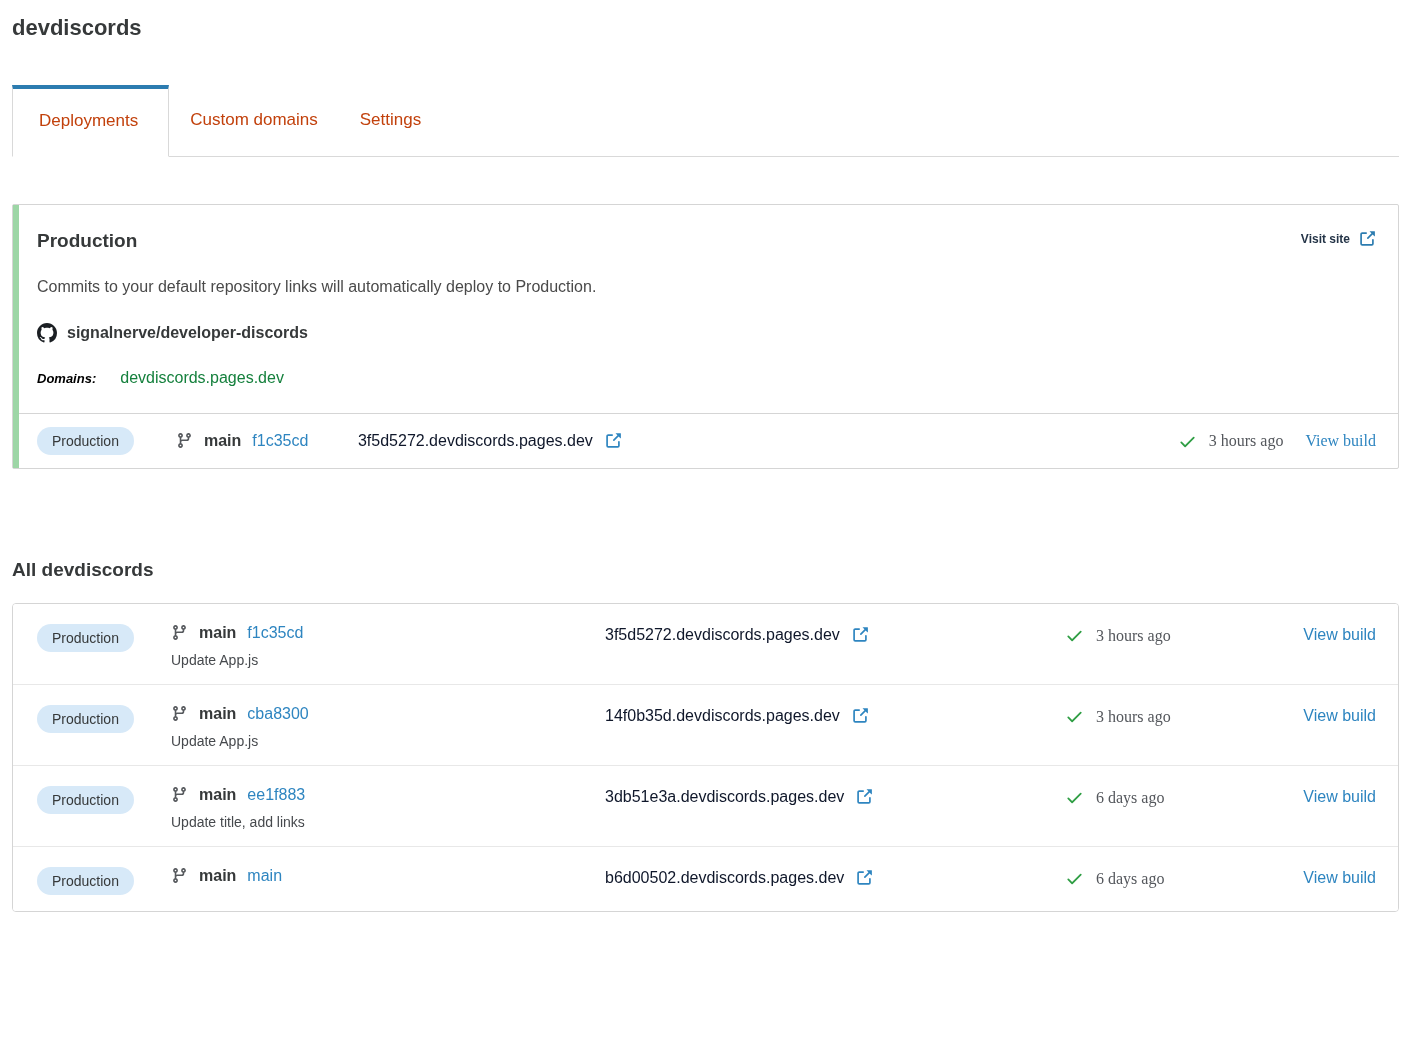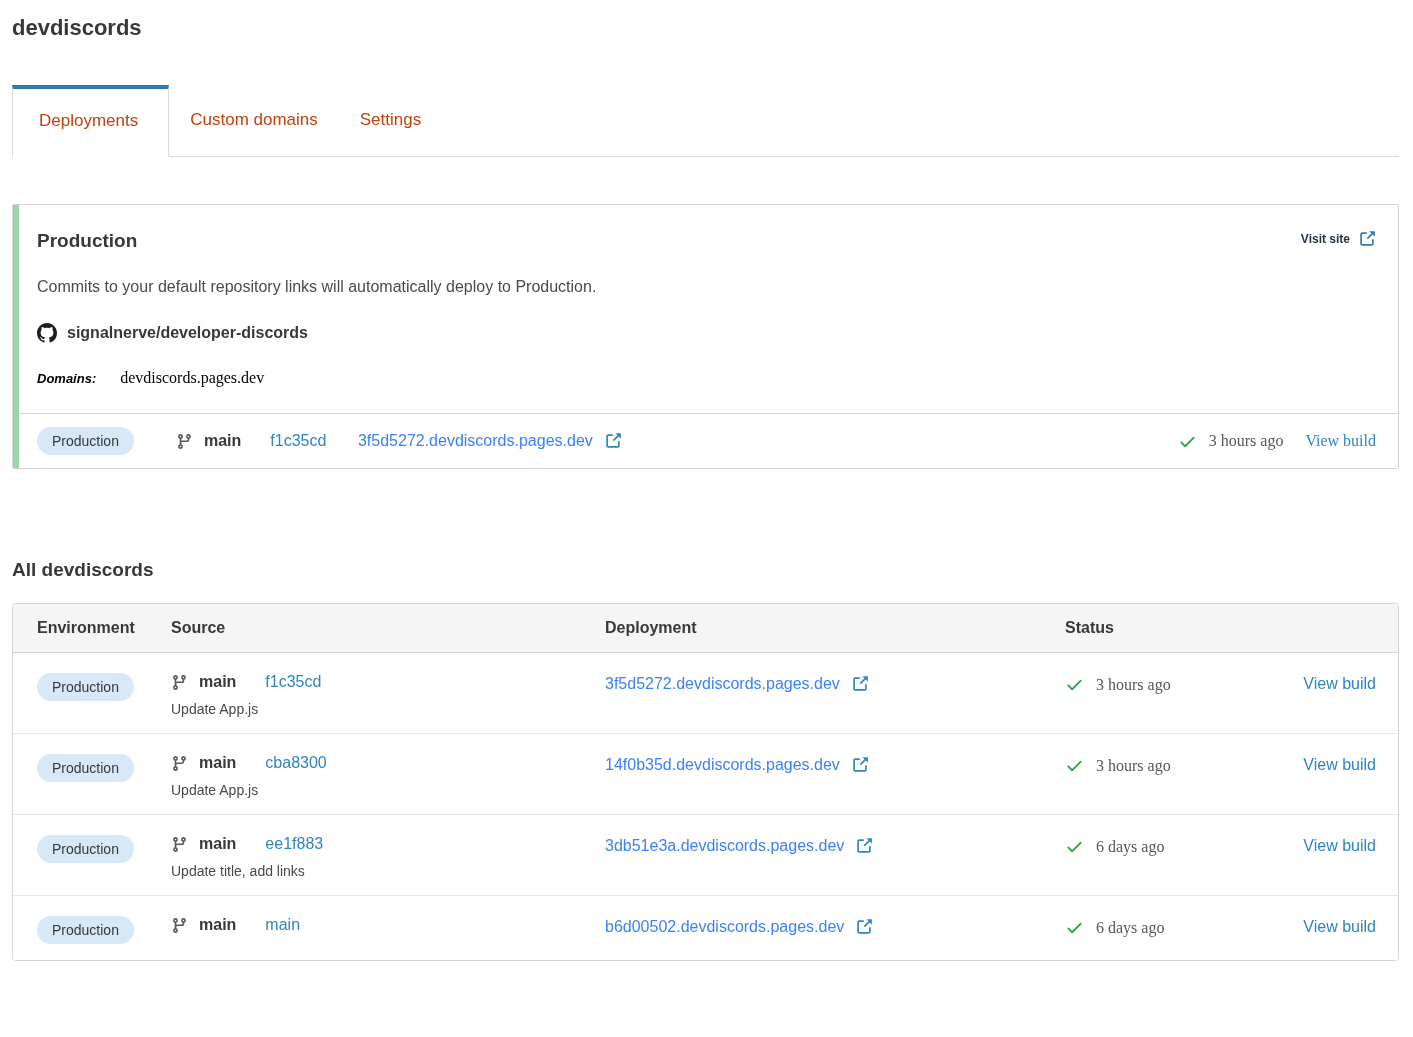--- a/index.html
+++ b/index.html
@@ -27,31 +27,31 @@
   .card-strip { width:6px; background:#9dd6a6; flex-shrink:0; }
   .card-main { flex:1; min-width:0; }
   .card-head { display:flex; justify-content:space-between; align-items:flex-start; padding:25px 22px 0 18px; }
   .card-title { font-size:19px; font-weight:bold; }
   .visit-site { display:flex; align-items:center; gap:8px; font-size:12px; font-weight:600; color:#243447; text-decoration:none; cursor:pointer; }
   .visit-site svg { color:#2c7cb0; }
   .card-desc { font-size:16px; color:#4a4a4a; padding:26px 22px 0 18px; }
   .repo-line { display:flex; align-items:center; gap:10px; padding:27px 22px 0 18px; font-size:16px; font-weight:bold; }
   .domains-line { display:flex; align-items:baseline; gap:24px; padding:26px 22px 26px 18px; }
   .domains-label { font-size:13px; font-weight:bold; color:#000000;font-style:italic; }
-  .domains-value { font-size:16px; color:#000000;font-family:Liberation Serif, serif; }
+  .domains-value { font-size:16px; color:#15803d; }
   .card-row { border-top:1px solid #d5d5d5; padding:12px 22px 12px 18px; display:flex; align-items:center; min-height:55px; }
 
   .badge { display:inline-block; background:#d7e9f8; color:#36393a; font-size:14px; padding:6px 15px; border-radius:15px; white-space:nowrap; }
 
-  .src-line { display:flex; align-items:flex-end; }
+  .src-line { display:flex; align-items:flex-start; }
   .branch-icon { color:#55585c; flex-shrink:0; }
   .branch-name { font-size:16px; font-weight:bold; margin-left:11px; }
   a.link { color:#2e85c0; text-decoration:none; font-size:16px; cursor:pointer; }
-  .commit-link { margin-left:29px; }
-  .url-group { display:flex; align-items:center; gap:11px; font-size:16px; color:#3b82f6; }
+  .commit-link { margin-left:11px; }
+  .url-group { display:flex; align-items:center; gap:11px; font-size:16px; color:#0f172a; }
   .url-group svg { color:#2e85c0; }
 
   .card-row .src-group { margin-left:42px; width:182px; flex-shrink:0; }
   .card-row .status-group { margin-left:auto; }
   .status-group { display:flex; align-items:center;font-family:Liberation Serif, serif; }
   .status-group svg { color:#2f9e44; }
   .status-time { font-size:16px; color:#54575c; margin-left:12px; }
   .view-build { margin-left:22px; }
 
   
@@ -131,27 +131,20 @@
         <span class="status-time">3 hours ago</span>
         <a class="link view-build">View build</a>
       </span>
     </div>
   </div>
 </div>
 
 <h2 class="section-title">All devdiscords</h2>
 
 <div class="table">
-  <div class="thead">
-    <span>Environment</span>
-    <span>Source</span>
-    <span>Deployment</span>
-    <span>Status</span>
-    <span></span>
-  </div>
   <div>
   <div class="trow">
     <span><span class="badge">Production</span></span>
     <span>
       <span class="src-line">
         <svg class="branch-icon" width="17" height="17" viewBox="0 0 16 16" fill="currentColor">
               <use href="#i-branch"></use>
             </svg>
         <span class="branch-name">main</span>
         <a class="link commit-link">f1c35cd</a>

